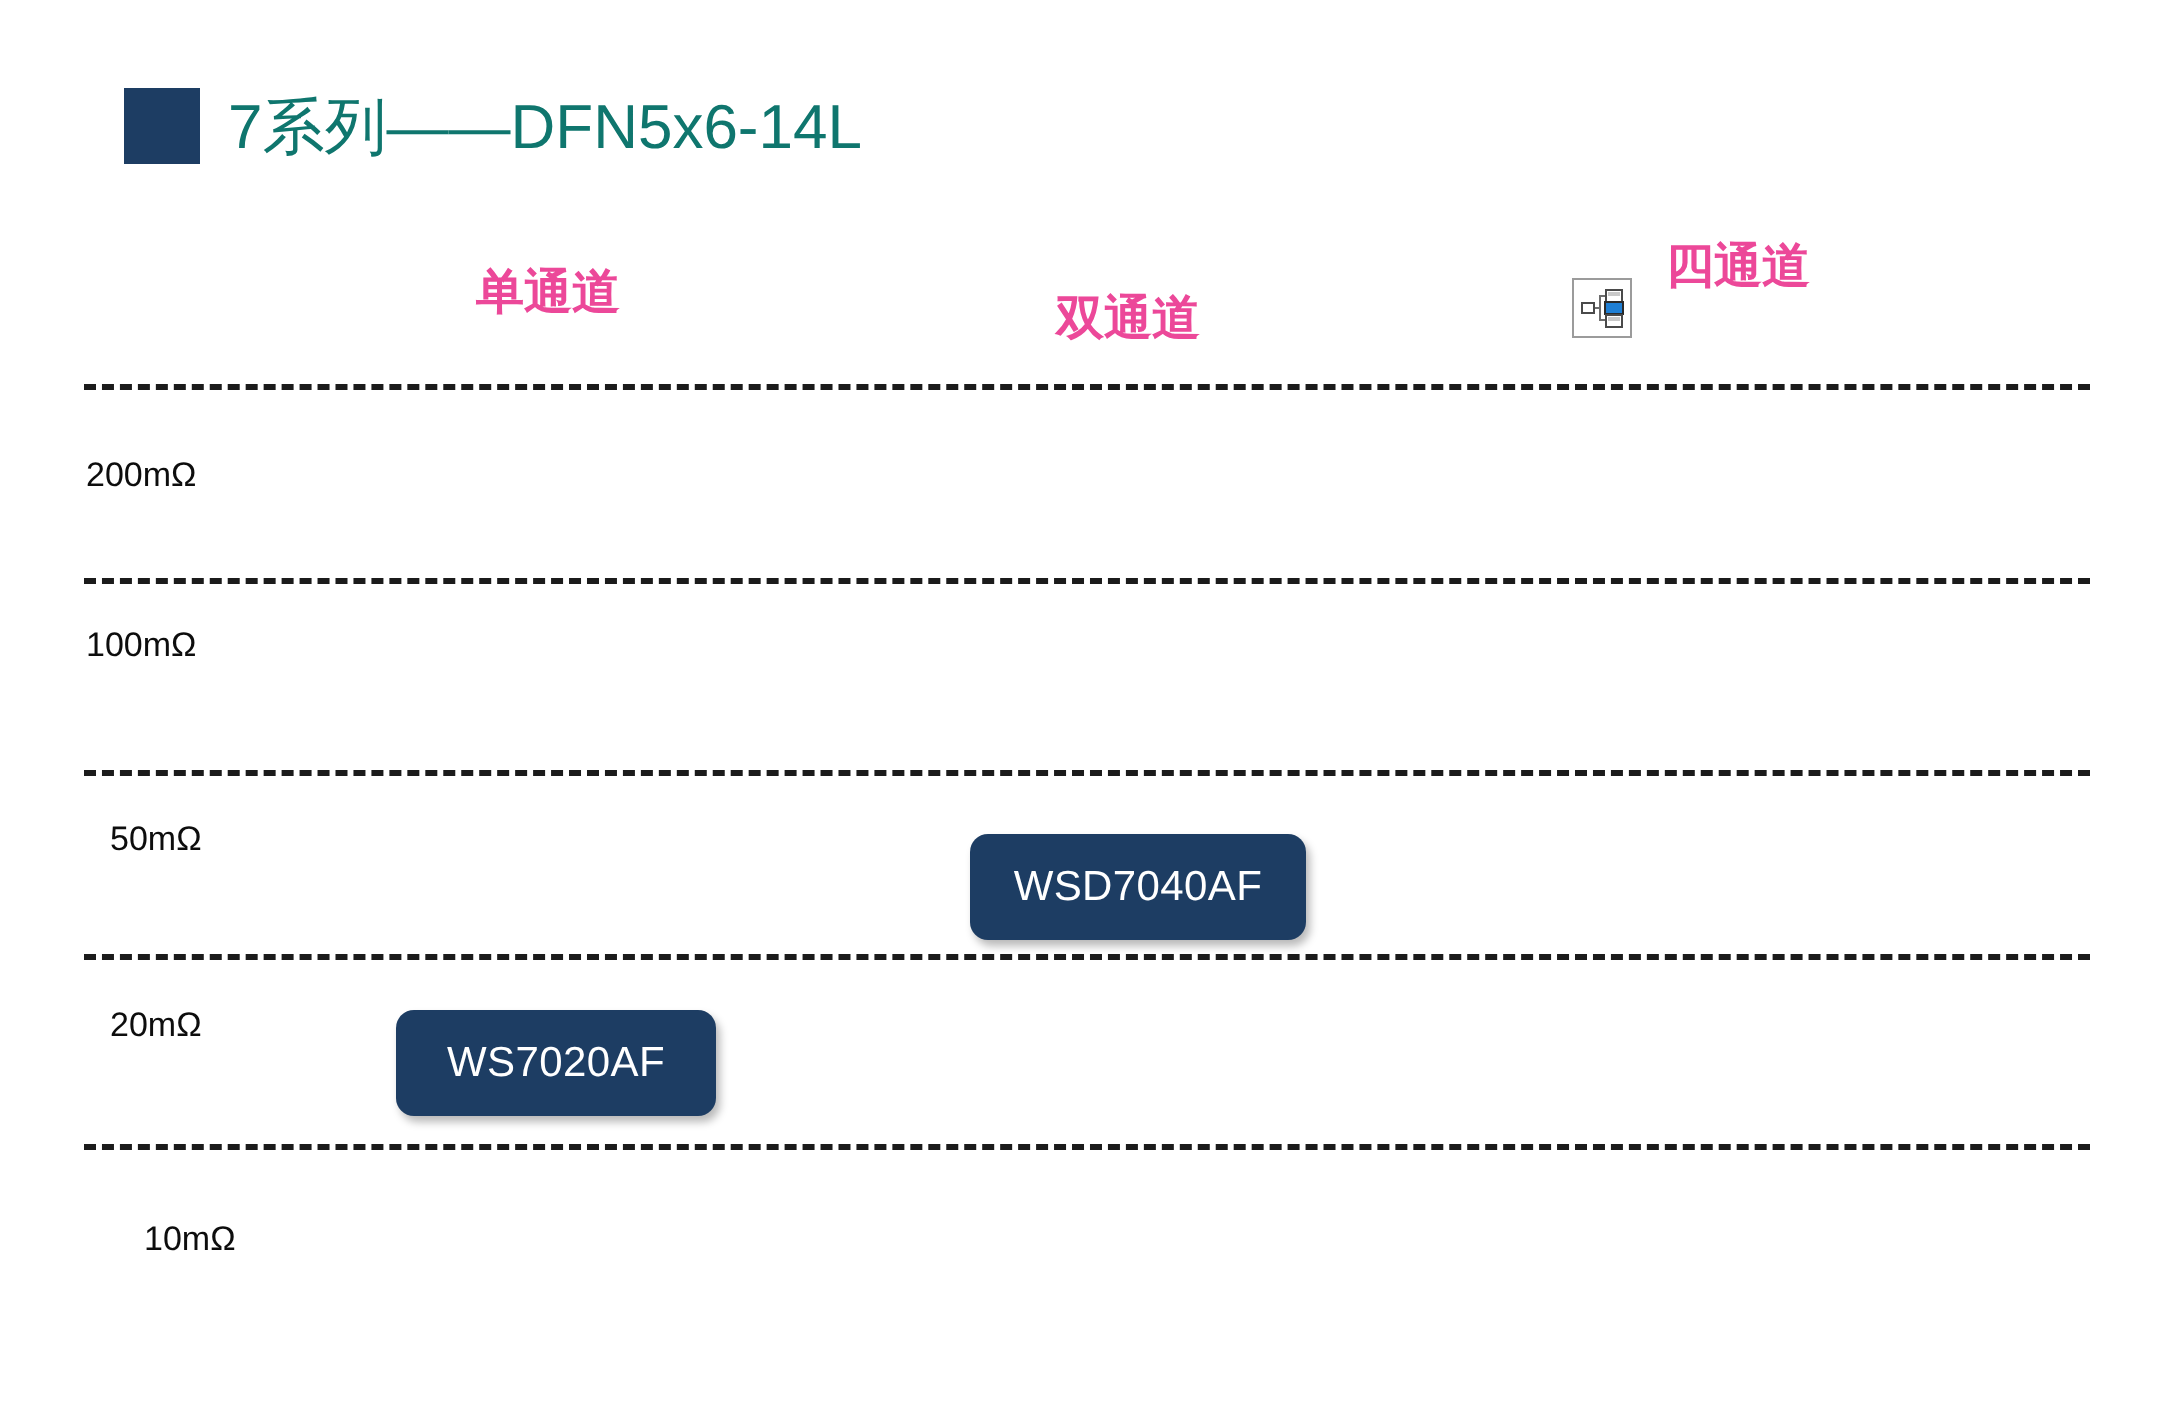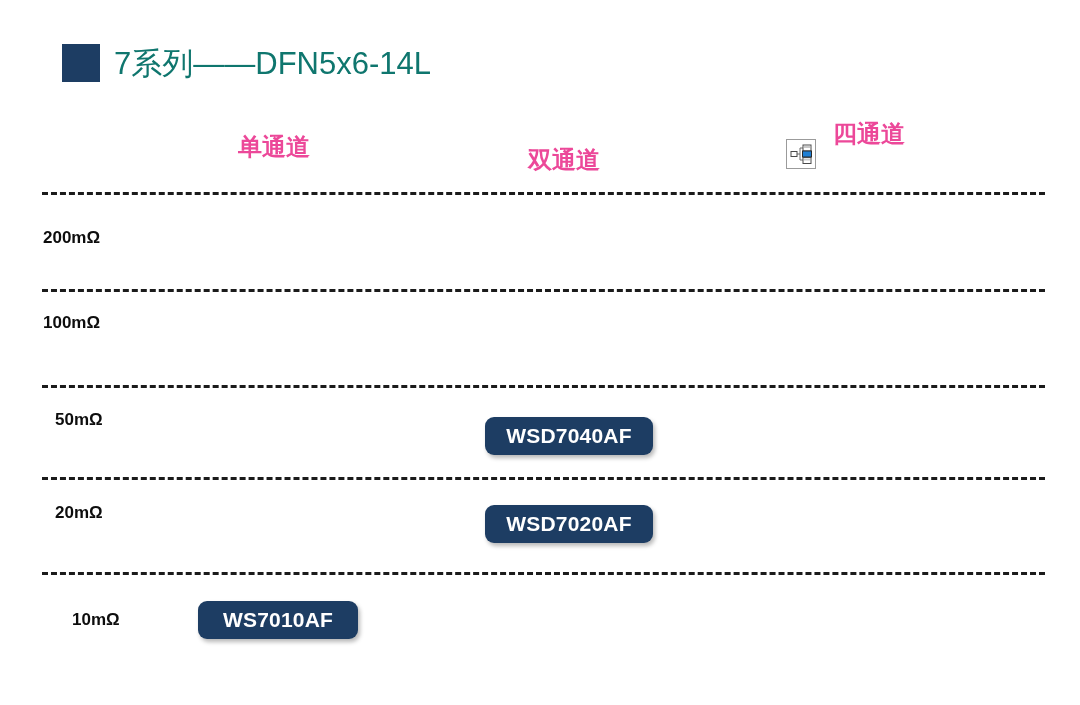--- a/index.html
+++ b/index.html
@@ -81,35 +81,35 @@
     left: 42px;
     width: 1003px;
     height: 0;
     border-top: 3px dashed #1b1b1b;
   }
 
   
   .row-label {
     position: absolute;
     font-size: 17px;
-    font-weight: bold;
+    font-weight: normal;
     color: #0d0d0d;
     white-space: nowrap;
     line-height: 1;
   }
 
   
   .pill {
     position: absolute;
-    height: 38px;
+    height: 53px;
     border-radius: 9px;
     background: #1d3d63;
     color: #ffffff;
     font-size: 21px;
-    font-weight: bold;
+    font-weight: normal;
     letter-spacing: .2px;
     display: flex;
     align-items: center;
     justify-content: center;
     box-shadow: 2px 3px 4px rgba(0,0,0,0.28);
     box-sizing: border-box;
     white-space: nowrap;
   }
   .pill.col-single { left: 198px; width: 160px; }
   .pill.col-dual   { left: 485px; width: 168px; }
@@ -154,18 +154,17 @@
   <div class="rule" style="top:572px;"></div>
 
   <div class="row-label" style="left:43px;  top:229px;">200mΩ</div>
   <div class="row-label" style="left:43px;  top:314px;">100mΩ</div>
   <div class="row-label" style="left:55px;  top:411px;">50mΩ</div>
   <div class="row-label" style="left:55px;  top:504px;">20mΩ</div>
   <div class="row-label" style="left:72px;  top:611px;">10mΩ</div>
 
   <div class="pill col-dual" style="top:417px;">WSD7040AF</div>
 
+  <div class="pill col-single" style="top:505px;">WS7020AF</div>
 
-  <div class="pill col-dual" style="top:505px;">WSD7020AF</div>
 
-  <div class="pill col-single" style="top:601px;">WS7010AF</div>
 
 </div>
 
 </body></html>

